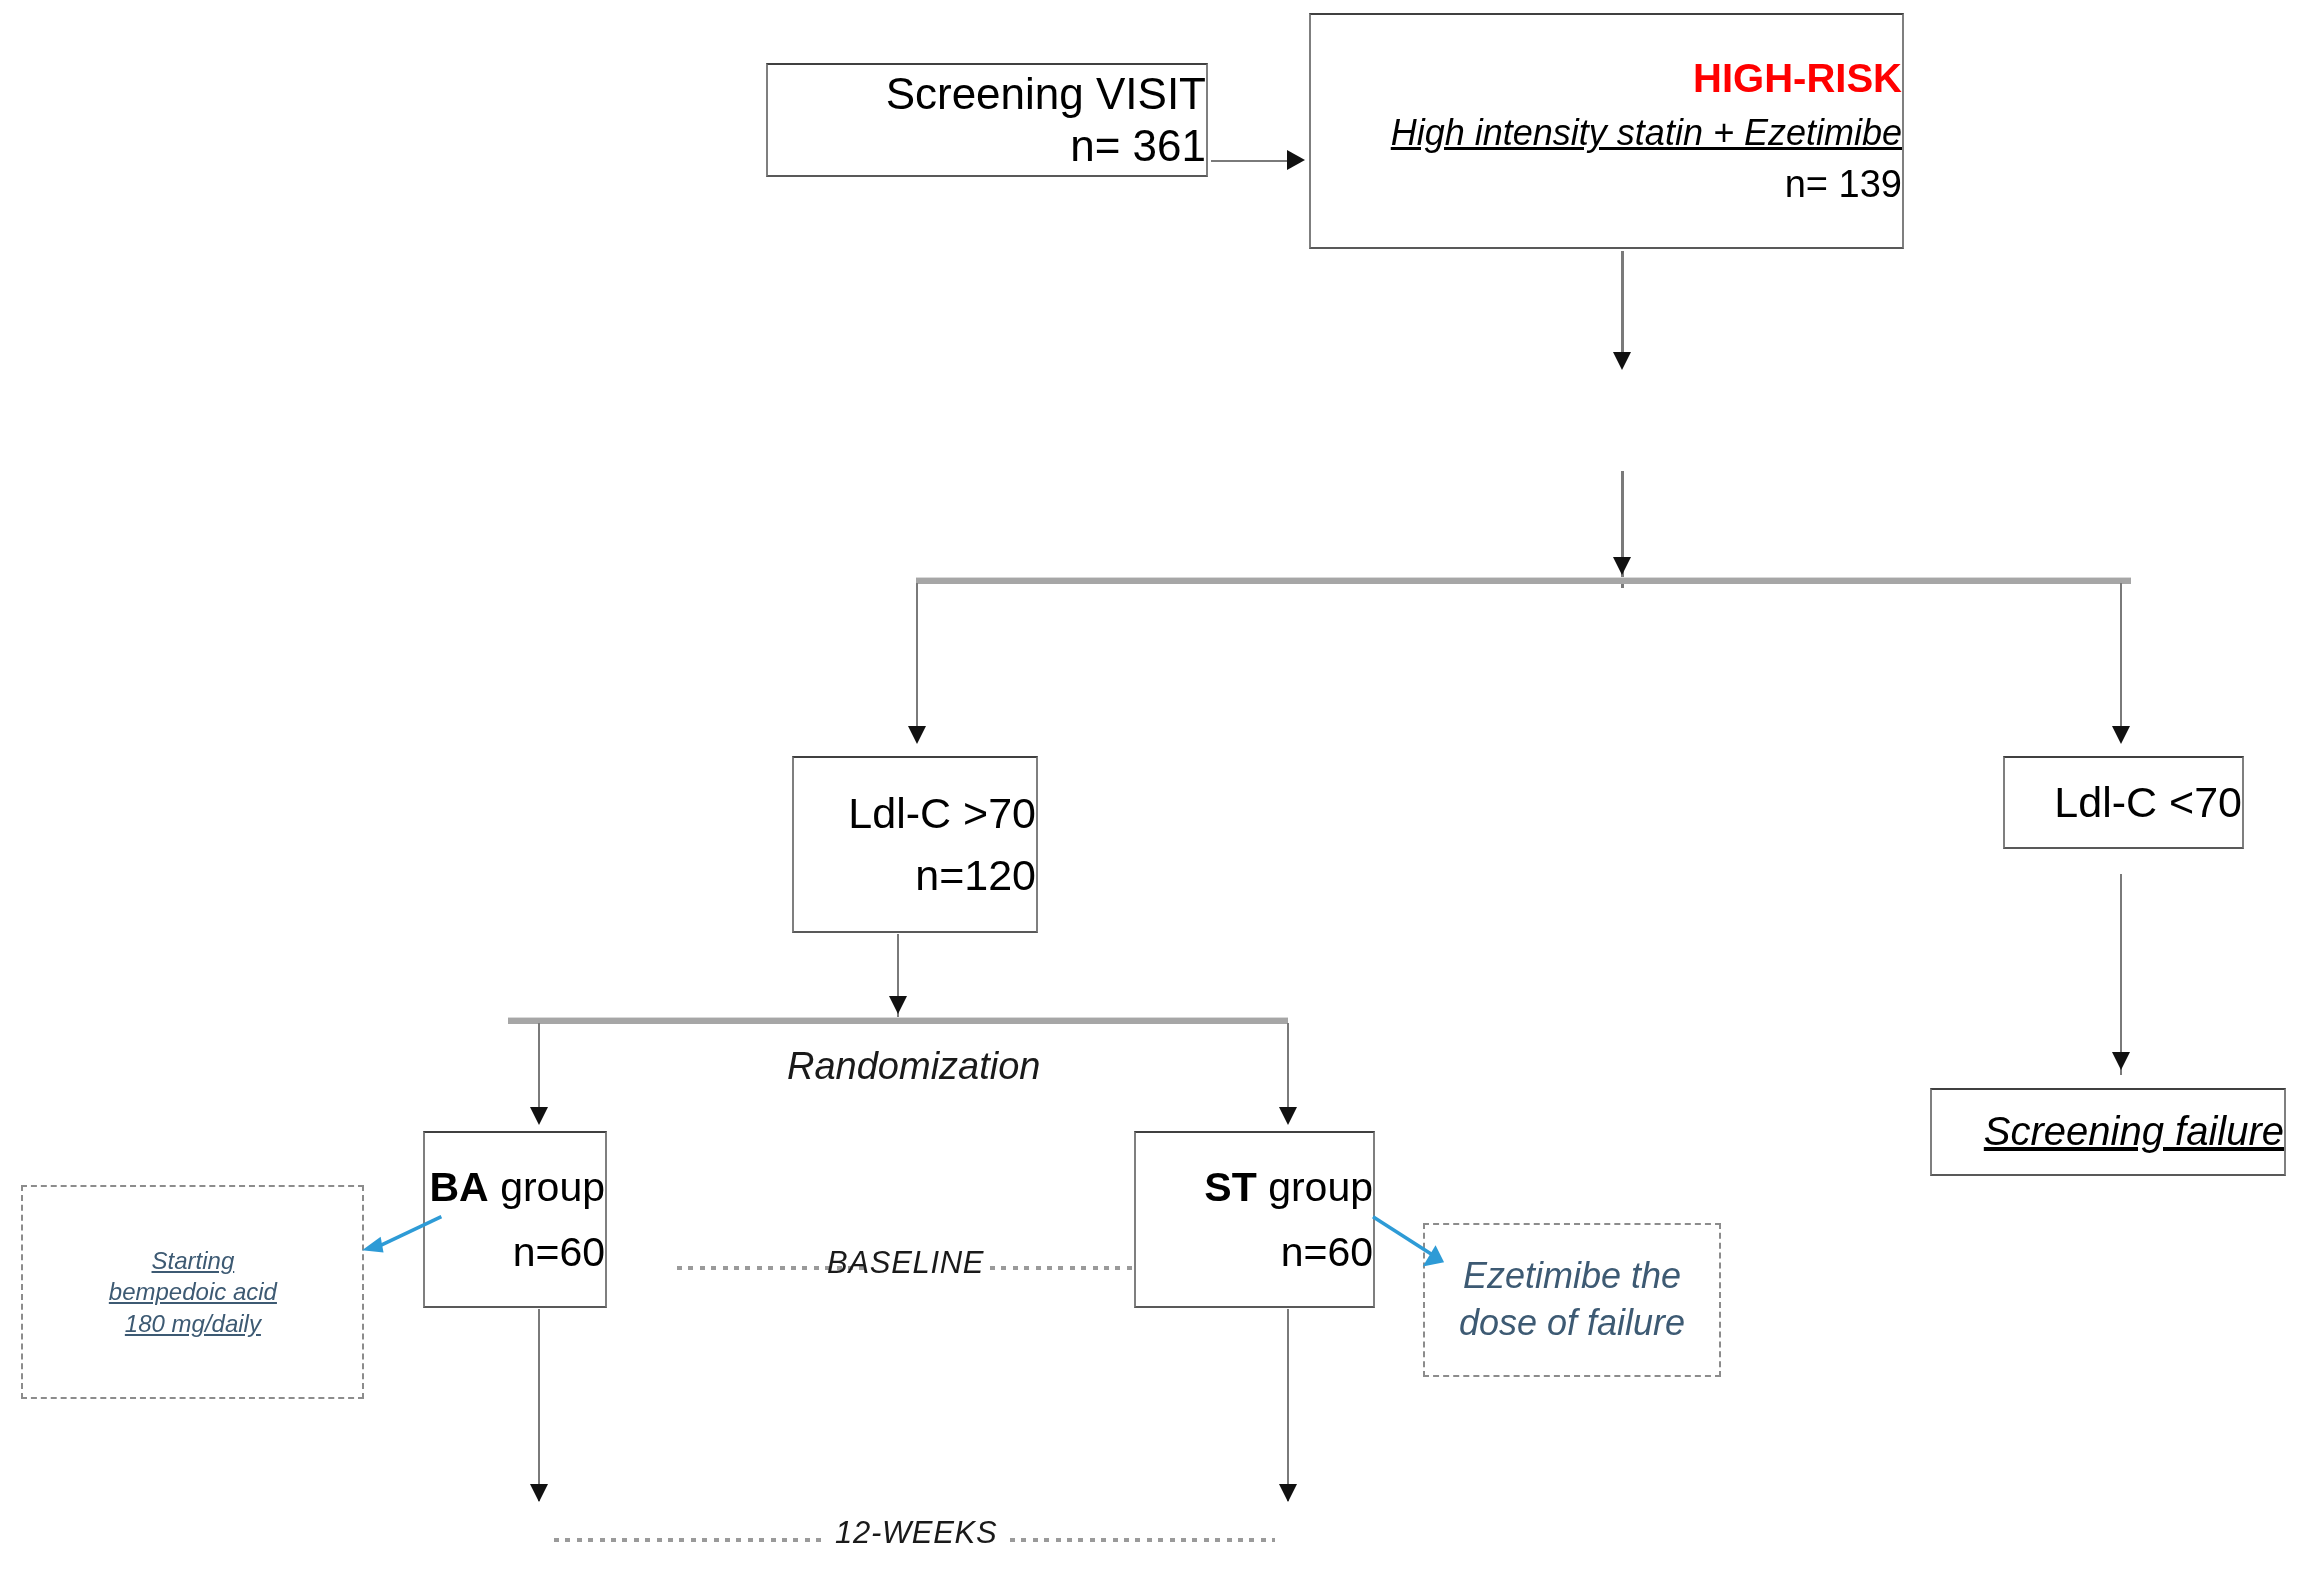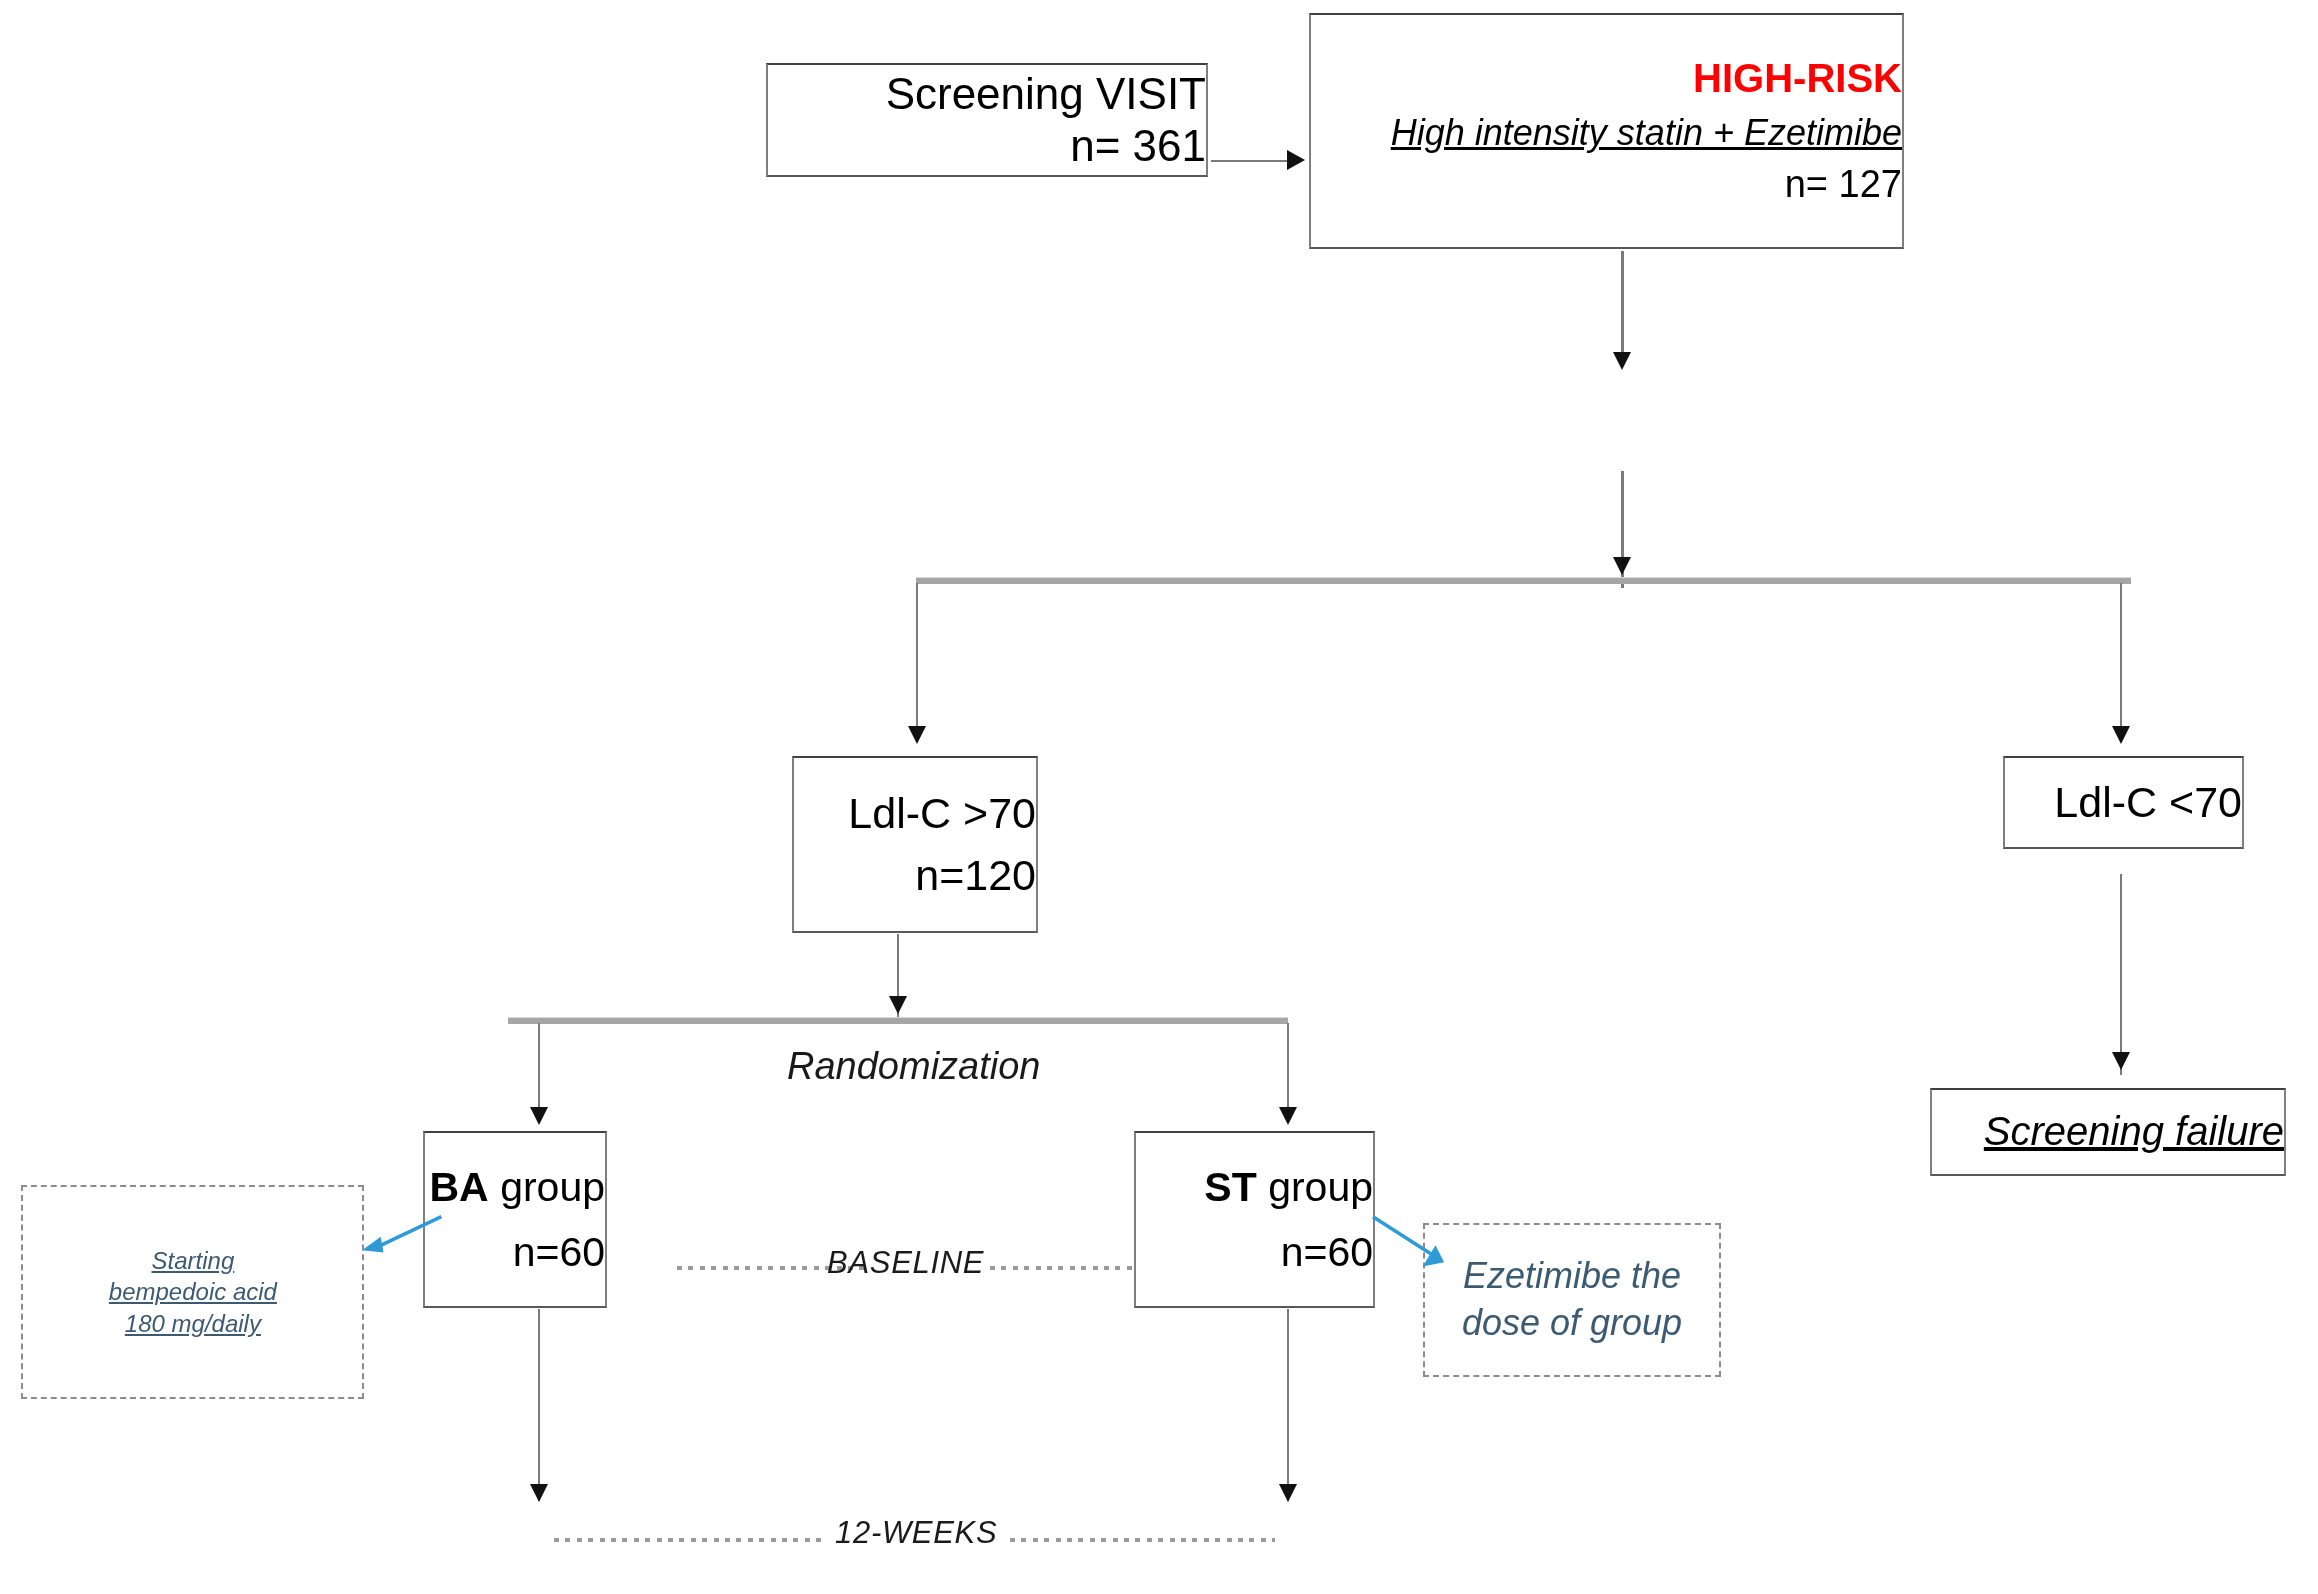--- a/index.html
+++ b/index.html
@@ -120,21 +120,21 @@
     <span class="line">Screening  VISIT</span>
     <span class="line">n= 361</span>
   </div>
 
   <div class="hline" style="left:1211px; top:160px; width:85px;"></div>
   <div class="arrow-right" style="left:1287px; top:150px;"></div>
 
   <div class="node" style="left:1309px; top:13px; width:595px; height:236px; font-size:38px;">
     <span class="line red" style="font-size:40px; margin-bottom:10px;">HIGH-RISK</span>
     <span class="line ital" style="font-size:36px;">High intensity statin + Ezetimibe</span>
-    <span class="line" style="font-size:38px; margin-top:7.1px;">n= 127</span>
+    <span class="line" style="font-size:38px; margin-top:7.1px;">n= 139</span>
   </div>
 
   <div class="vline" style="left:1621px; top:251px; width:2.8px; height:114px;"></div>
   <div class="arrow-down" style="left:1613px; top:352px;"></div>
 
 
   <div class="vline" style="left:1621px; top:471px; width:2.8px; height:117px;"></div>
   <div class="arrow-down" style="left:1613px; top:557px;"></div>
 
   <div class="hbar" style="left:916px; top:577px; width:1215px;"></div>
@@ -198,21 +198,21 @@
     <span class="line">180 mg/daily</span>
   </div>
 
   <svg class="blue-svg" style="left:352px; top:1211px;" width="93" height="50" viewBox="0 0 130 70">
     <line x1="125" y1="8" x2="40" y2="48" stroke="#2e9bd6" stroke-width="5"></line>
     <polygon points="40,36 14,55 44,58" fill="#2e9bd6"></polygon>
   </svg>
 
   <div class="callout" style="left:1423px; top:1223px; width:298px; height:154px; font-size:36px;">
     <span class="line">Ezetimibe the</span>
-    <span class="line">dose of group</span>
+    <span class="line">dose of failure</span>
   </div>
 
   <svg class="blue-svg" style="left:1367px; top:1211px;" width="93" height="64" viewBox="0 0 130 90">
     <line x1="8" y1="8" x2="92" y2="62" stroke="#2e9bd6" stroke-width="5"></line>
     <polygon points="96,48 78,78 108,72" fill="#2e9bd6"></polygon>
   </svg>
 
   <div class="vline" style="left:538px; top:1309px; width:2.1px; height:192px;"></div>
   <div class="arrow-down" style="left:530px; top:1484px;"></div>
 

